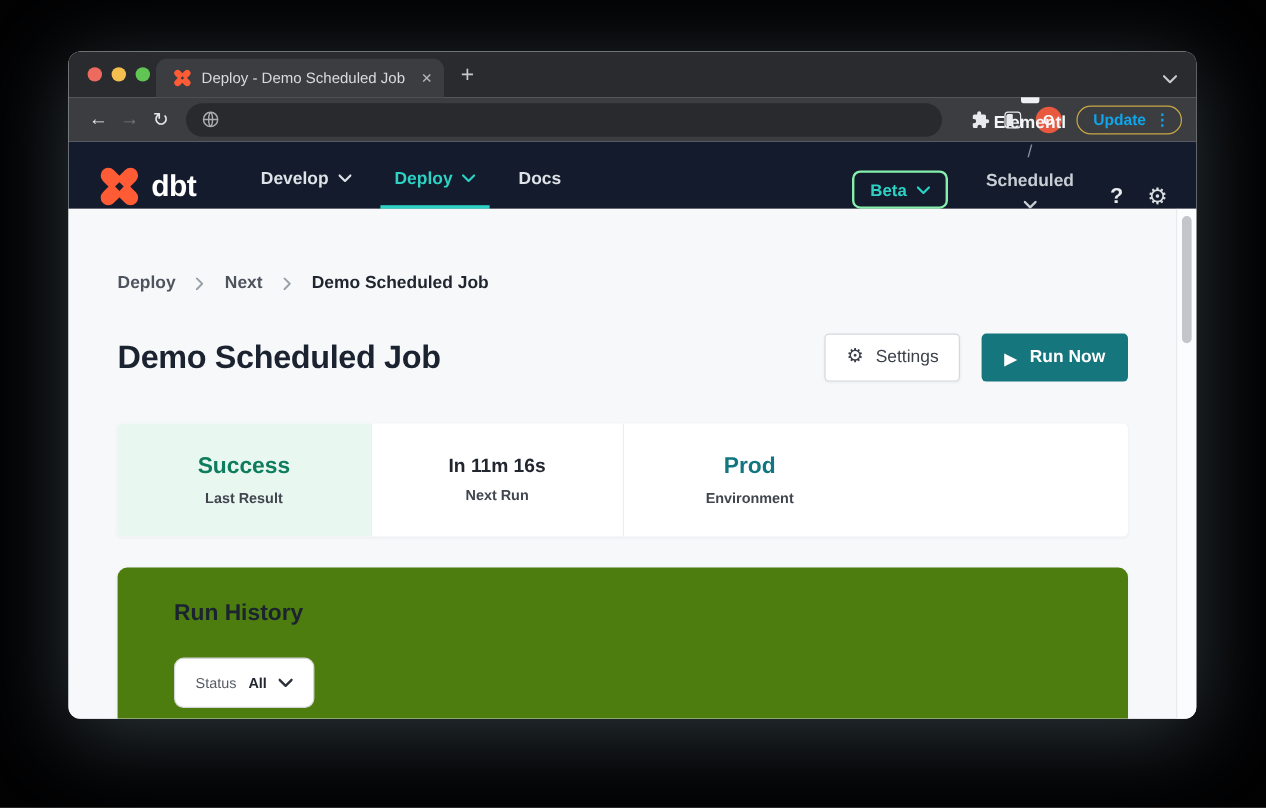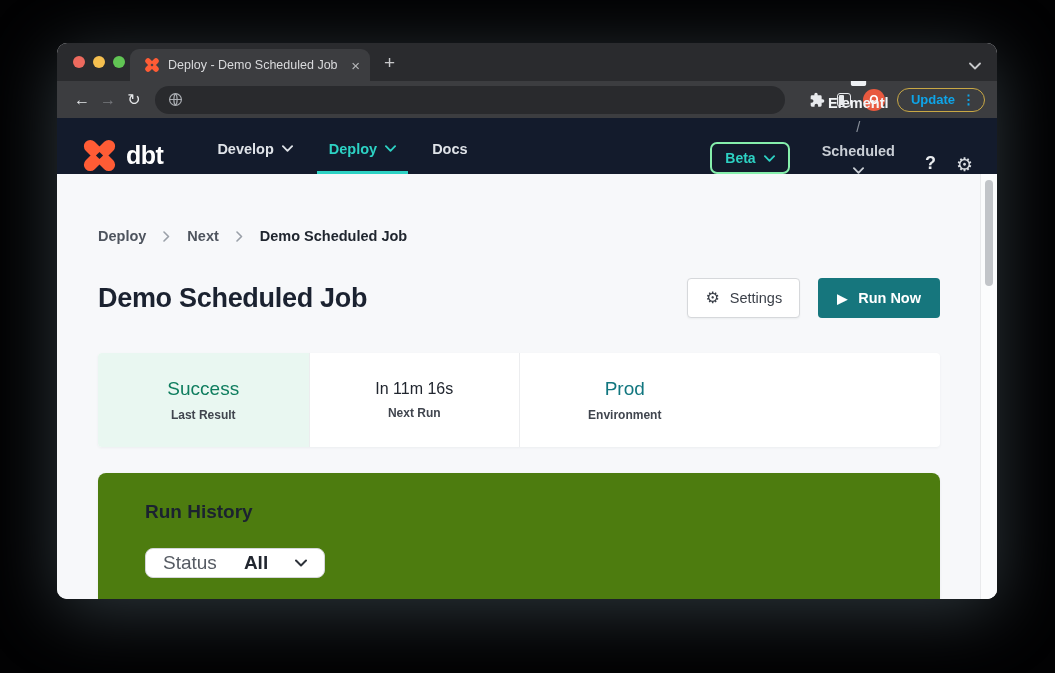--- a/index.html
+++ b/index.html
@@ -67,30 +67,30 @@
   .btn-settings { margin-left:auto; background:#fff; border:1px solid #d6d8db; color:#3a3f48; padding:0 17px; gap:10px;
     box-shadow:0 1px 2px rgba(20,30,40,.05); }
   .btn-settings .g { font-size:16px; color:#3a3f48; line-height:1; }
   .btn-run { margin-left:18px; background:#16767d; color:#fff; font-weight:bold; padding:0 19px; gap:11px; }
   .btn-run .play { font-size:13px; }
 
   .stats { margin-top:35px; height:94px; display:grid; grid-template-columns:repeat(4,1fr); background:#fff;
     border-radius:4px; box-shadow:0 1px 3px rgba(25,35,50,.05); }
   .stat { display:flex; flex-direction:column; align-items:center; justify-content:center; gap:8px; border-left:1px solid #ecedef; }
   .stat:first-child { border-left:none; background:#e9f7f1; border-radius:4px 0 0 4px; }
-  .stat-value { font-size:16px; font-weight:normal; color:#21262f; }
+  .stat-value { font-size:16px; font-weight:bold; color:#21262f; }
   .stat:first-child .stat-value { font-size:19px; color:#0e7d5e; }
   .stat:last-child .stat-value { font-size:19px; color:#11767f; }
   .stat-label { font-size:12px; color:#40454e; font-weight:bold; }
 
   .card { margin-top:26px; background:#4d7c0f; border-radius:8px 8px 0 0; height:140px;
     box-shadow:0 1px 3px rgba(25,35,50,.06); padding:28px 0 0 47px; }
   .card-title { font-size:19px; font-weight:bold; color:#1b2230; }
-  .status-btn { margin-top:25px; display:inline-flex; align-items:center; gap:27px; height:30px; padding:0 17px;
-    background:#fff; border:1px solid #d4d6d9; border-radius:8px; font-size:19px; }
+  .status-btn { margin-top:25px; display:inline-flex; align-items:center; gap:10px; height:42px; padding:0 17px;
+    background:#fff; border:1px solid #d4d6d9; border-radius:8px; font-size:12px; }
   .status-btn .lbl { color:#565b63; }
   .status-btn .val { color:#21262f; font-weight:bold;text-align:right; }
   .status-btn .chev { color:#2d323a; display:flex; }
 
   .scroll-track { position:absolute; top:0; right:0; bottom:0; width:17px; background:#fbfcfd; border-left:1px solid #e9eaec; }
   .scroll-thumb { position:absolute; top:6px; left:4px; width:8px; height:106px; border-radius:4px; background:#c2c5c9; }
 
   svg { display:block; }
 </style>
 </head>

